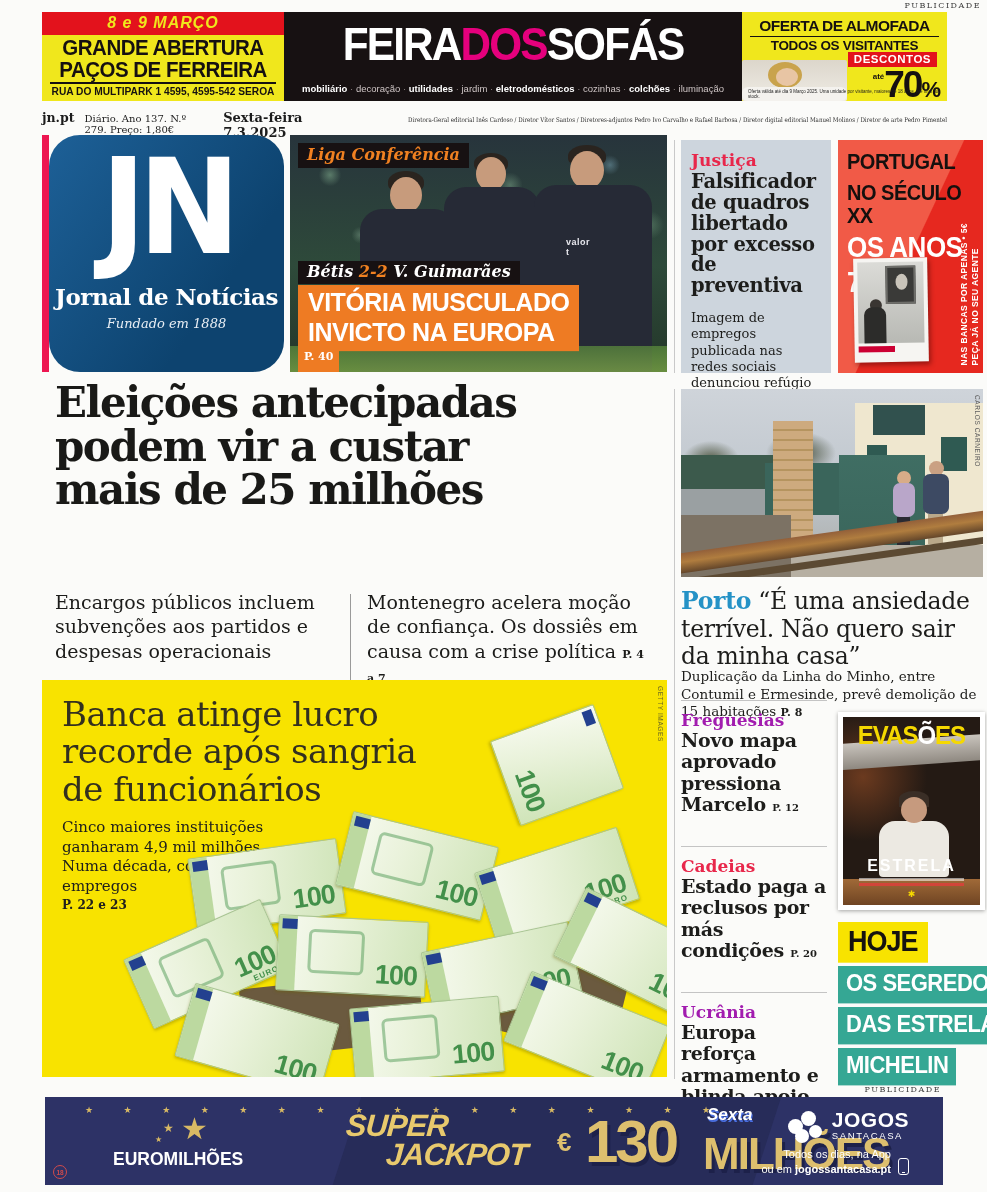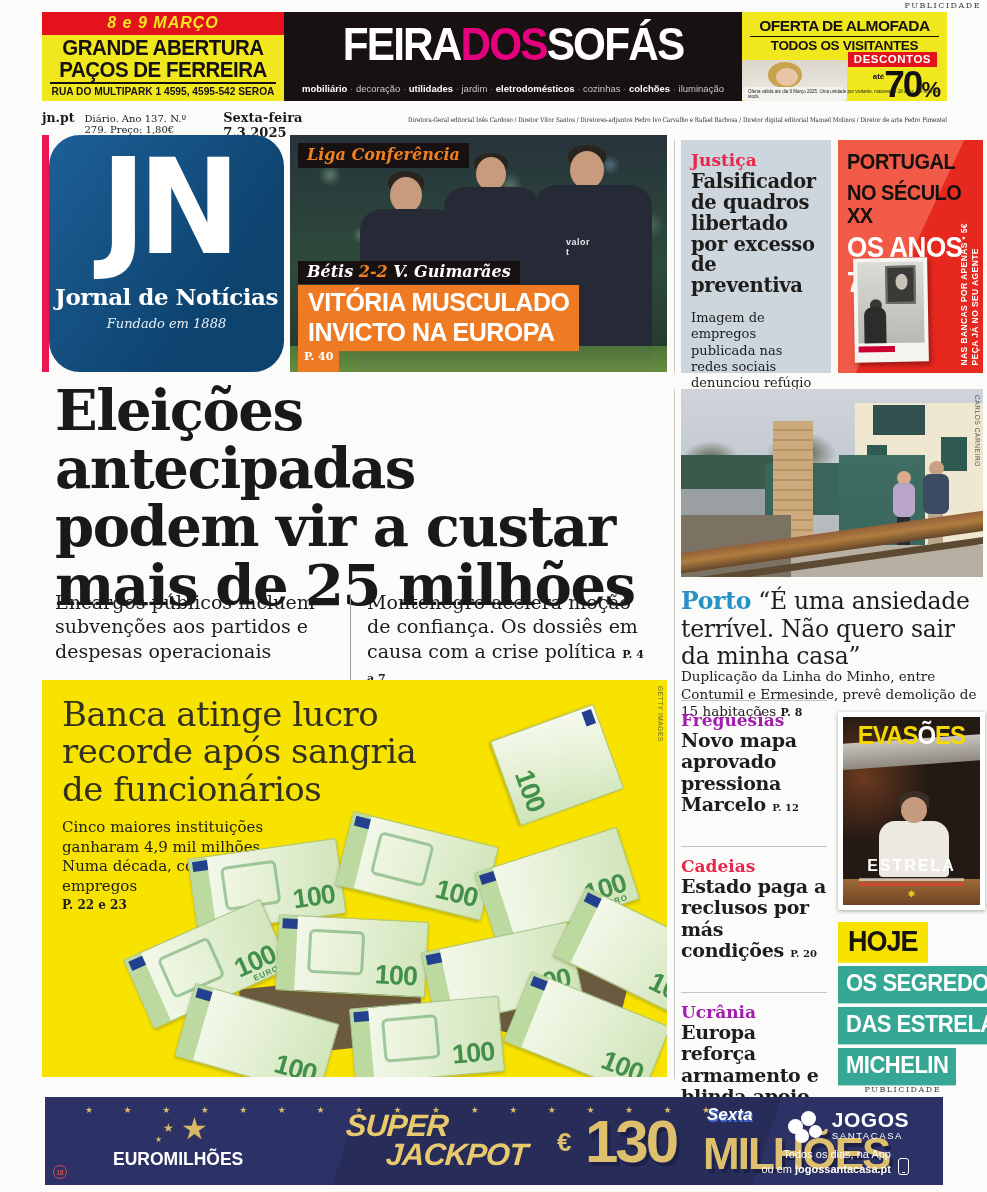--- a/index.html
+++ b/index.html
@@ -97,21 +97,21 @@
   #book .manhead { position:absolute; left:12px; bottom:32px; width:12px; height:12px; border-radius:50%; background:#3a3632; }
   #book .title { margin-top:3px; height:6px; background:linear-gradient(90deg,#c03 0 55%, transparent 55%); }
 
   
   .vrule { position:absolute; width:1px; background:#c9c9c9; }
   #vr1 { left:674px; top:140px; height:233px; }
   #vr2 { left:674px; top:389px; height:690px; }
 
   
   #lead { position:absolute; left:55px; top:381px; width:615px; color:#191917; }
-  #lead .hl { font-weight:700; font-size:56px; letter-spacing:-1.5px; line-height:1.04; }
+  #lead .hl { font-weight:700; font-size:42px; letter-spacing:-1.5px; line-height:1.04; }
   #decks { position:absolute; left:55px; top:590px; width:612px; display:flex; }
   #deck1 { width:295px; padding-right:16px; font-size:19px; line-height:1.28; color:#1c1c1a; }
   #deck-rule { width:1px; background:#9a9a9a; margin:4px 0; }
   #deck2 { width:300px; padding-left:16px; font-size:19px; line-height:1.28; color:#1c1c1a; }
   .pagemark { font-weight:700; font-size:11px; letter-spacing:0; }
 
   
   #porto-photo { position:absolute; left:681px; top:389px; width:302px; height:188px; overflow:hidden; background:linear-gradient(#cfd4da 0%,#bfc6cd 55%,#a8a9a3 100%); }
   .pp-trees { position:absolute; left:0; top:40px; width:100%; height:60px;
     background-image:radial-gradient(ellipse 40px 26px at 30px 30px,#555d49,transparent 70%),radial-gradient(ellipse 50px 30px at 120px 24px,#49523f,transparent 70%),radial-gradient(ellipse 44px 24px at 250px 28px,#5a6150,transparent 70%); }

